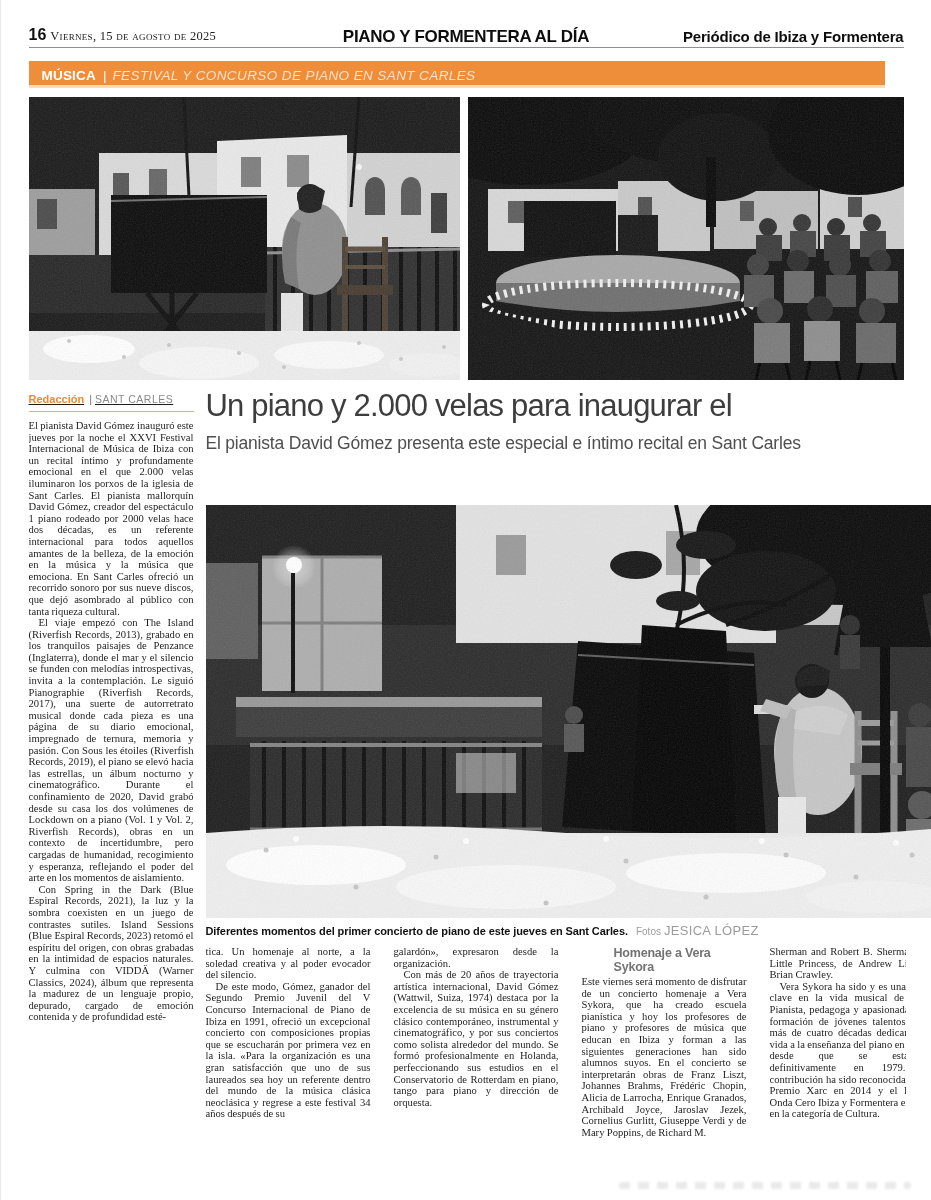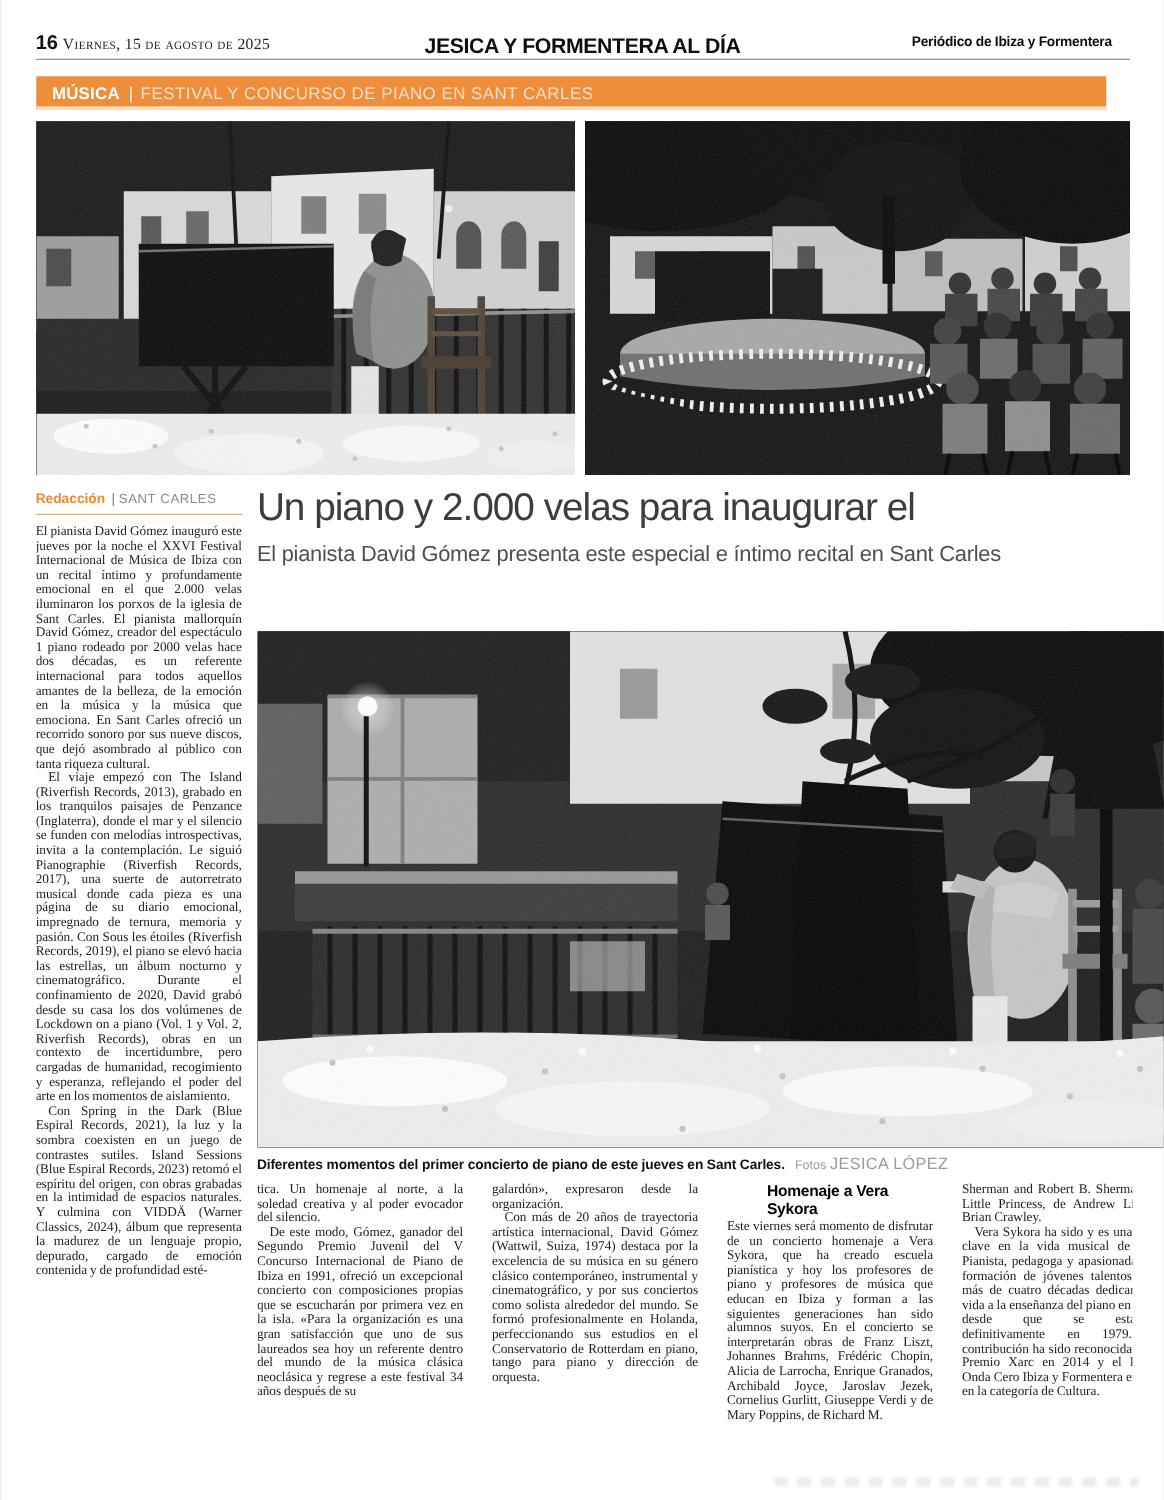--- a/index.html
+++ b/index.html
@@ -9,40 +9,40 @@
     font-family:"Liberation Serif", serif;color:#1d1d1d;
   }
   
   .hdr{position:absolute;left:28px;top:26px;width:875px;height:20px;}
   .hdr-left{position:absolute;left:0;top:0;white-space:nowrap;font-family:"Liberation Serif",serif;}
   .hdr-page{font-family:"Liberation Sans",sans-serif;font-weight:bold;font-size:16px;color:#111;}
   .hdr-date{font-size:12.5px;color:#222;font-variant:small-caps;letter-spacing:.3px;}
   .hdr-center{position:absolute;left:0;right:0;top:1px;text-align:center;
     font-family:"Liberation Sans",sans-serif;font-weight:bold;font-size:17px;
     letter-spacing:-0.3px;color:#0d0d0d;}
-  .hdr-right{position:absolute;right:14px;top:2px;font-family:"Liberation Sans",sans-serif;
-    font-weight:bold;font-size:11px;color:#0d0d0d;letter-spacing:-0.2px;}
+  .hdr-right{position:absolute;right:0;top:2px;font-family:"Liberation Sans",sans-serif;
+    font-weight:bold;font-size:15px;color:#0d0d0d;letter-spacing:-0.2px;}
   .hdr-rule{position:absolute;left:28px;top:47px;width:875px;height:1px;background:#8f8f8f;}
   
   .secbar{position:absolute;left:28px;top:61px;width:856px;height:27px;
     background:var(--bar-orange,#EF8E3A);border-bottom:3px solid #f9ddbb;
     font-family:"Liberation Sans",sans-serif;line-height:27px;white-space:nowrap;
     padding-left:13px;box-sizing:border-box;}
   .secbar .sec{color:#ffffff;font-weight:bold;font-size:13.5px;letter-spacing:.2px;}
   .secbar .sep{color:#ffffff;font-size:13.5px;margin:0 6px 0 7px;}
-  .secbar .topic{color:rgba(255,255,255,.72);font-size:13.5px;letter-spacing:.4px;}
+  .secbar .topic{color:rgba(255,255,255,.72);font-size:13.5px;letter-spacing:.4px;font-style:italic;}
   
   .ph{position:absolute;background:#101010;overflow:hidden;}
   .ph svg{display:block;}
   .ph-a{left:28px;top:97px;width:431px;height:283px;}
   .ph-b{left:467px;top:97px;width:436px;height:283px;}
   .ph-c{left:205px;top:505px;width:726px;height:413px;}
   
   .byline{position:absolute;left:28px;top:393px;width:165px;
-    font-family:"Liberation Sans",sans-serif;font-size:11px;white-space:nowrap;}
+    font-family:"Liberation Sans",sans-serif;font-size:11px;white-space:nowrap;text-decoration:underline;}
   .byline .auth{color:var(--accent,#EF8A2E);font-weight:bold;}
   .byline .bsep{color:#777;margin:0 3px 0 5px;}
   .byline .loc{color:#8a8a8a;letter-spacing:.5px;font-size:10.5px;}
   .byline-rule{position:absolute;left:28px;top:411px;width:165px;height:1px;background:#c9a05e;opacity:.8;}
   .leftcol{position:absolute;left:28px;top:420px;width:165px;height:748px;overflow:hidden;}
   .body-text p{margin:0;font-size:10.6px;line-height:11.6px;text-align:justify;
     color:#1d1d1d;hyphens:auto;-webkit-hyphens:auto;word-spacing:-0.3px;}
   .body-text p.ind{text-indent:10px;}
   
   .headline{position:absolute;left:205px;top:388px;width:726px;font-family:"Liberation Sans",sans-serif;}
@@ -53,37 +53,37 @@
   .caption{position:absolute;left:205px;top:923px;width:726px;
     font-family:"Liberation Sans",sans-serif;font-size:11px;color:#111;}
   .caption .capb{font-weight:bold;letter-spacing:-0.1px;}
   .caption .creditlbl{color:#9b9b9b;font-size:10px;margin-left:5px;}
   .caption .credit{color:#9b9b9b;font-size:13px;letter-spacing:.3px;}
   
   .bottomcols{position:absolute;left:205px;top:946px;width:700px;height:224px;
     display:flex;gap:23px;overflow:hidden;}
   .bcol{width:165px;flex:0 0 165px;}
   .bcol h4{margin:0 0 2px 0;font-family:"Liberation Sans",sans-serif;
-    font-size:12.5px;color:#000000;letter-spacing:-0.2px;padding-left:32px;}
+    font-size:12.5px;color:#737373;letter-spacing:-0.2px;padding-left:32px;}
   
   .bleed{position:absolute;left:618px;top:1182px;width:292px;height:7px;
     background:repeating-linear-gradient(90deg, rgba(110,110,110,.14) 0 11px, rgba(0,0,0,0) 11px 19px);
     filter:blur(1.2px);border-radius:3px;}
 </style>
 </head>
 <body>
 
 <div class="page">
 
   <div class="hdr">
     <div class="hdr-left">
       <span class="hdr-page">16</span>
       <span class="hdr-date">Viernes, 15 de agosto de 2025</span>
     </div>
-    <div class="hdr-center">JESICA Y FORMENTERA AL DÍA</div>
+    <div class="hdr-center">PIANO Y FORMENTERA AL DÍA</div>
     <div class="hdr-right">Periódico de Ibiza y Formentera</div>
   </div>
   <div class="hdr-rule"></div>
 
   <div class="secbar">
     <span class="sec">MÚSICA</span><span class="sep">|</span><span class="topic">FESTIVAL Y CONCURSO DE PIANO EN SANT CARLES</span>
   </div>
 
   <div class="ph ph-a">
     <svg width="431" height="283" viewBox="0 0 431 283" xmlns="http://www.w3.org/2000/svg">

